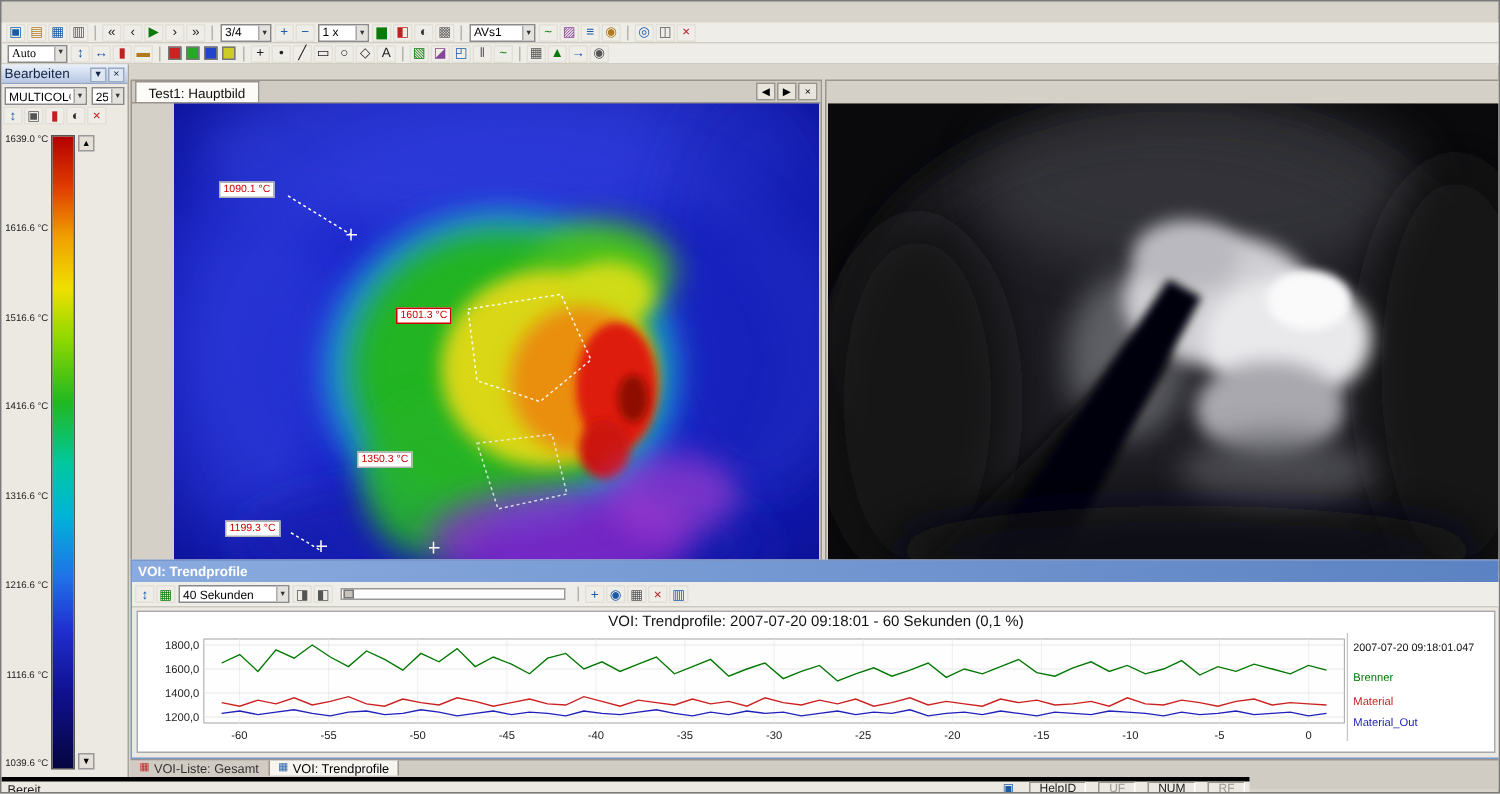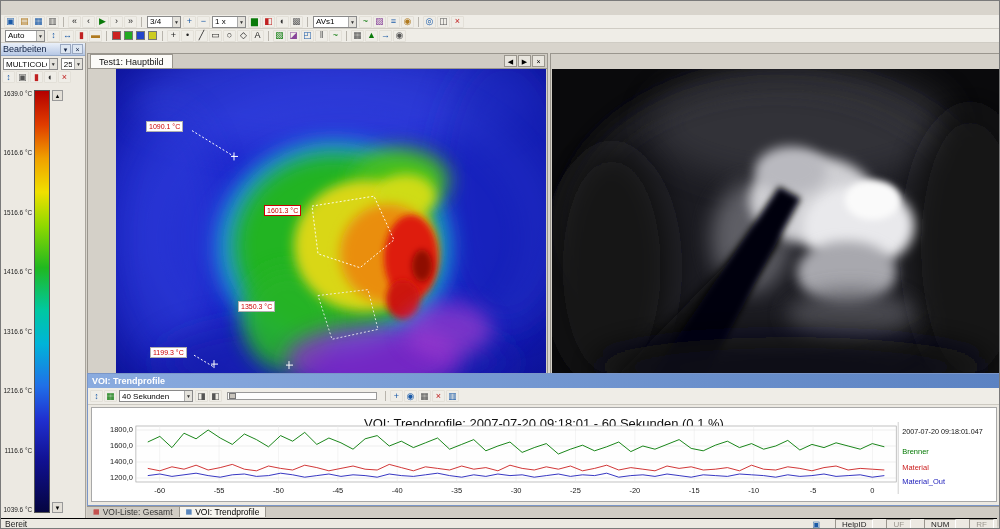--- a/index.html
+++ b/index.html
@@ -46,31 +46,31 @@
 #reference{position:absolute;left:1px;top:15px;right:1px;bottom:1px;background:#0b0b0d;overflow:hidden}
 #thermal svg,#reference svg{display:block;width:100%;height:100%}
 #thermal-overlay{position:absolute;inset:0}
 .t-label{position:absolute;background:#fff;border:1px solid #b0b0b0;color:#cc0000;font-size:7px;padding:0 2px;line-height:9px;white-space:nowrap}
 .t-label.boxed{border-color:#cc0000}
 
 #trend-panel{position:absolute;left:86px;top:372px;width:914px;height:133px;background:#ece9e2;border:1px solid #7a96c8}
 .trend-title{height:14px;background:linear-gradient(90deg,#8aabdf,#5b82c2);color:#fff;font-size:9px;font-weight:bold;display:flex;align-items:center;padding:0 4px}
 .trend-toolbar{height:17px;display:flex;align-items:center;gap:1px;padding:0 2px;background:#efede7;border-bottom:1px solid #ccc9c1}
 .trend-chart{position:absolute;left:3px;right:3px;top:33px;bottom:3px;background:#fff;border:1px solid #a8a8a8;overflow:hidden}
-.chart-title{font-size:13px;text-align:center;color:#111;padding-top:8px;height:12px}
+.chart-title{font-size:10px;text-align:center;color:#111;padding-top:1px;height:12px}
 #trend-svg{display:block;width:100%;height:84px;font-family:"Liberation Sans",sans-serif}
 
 #bottom-tabs{position:absolute;left:86px;top:505px;width:914px;height:20px;background:#d0ccc4;display:flex;align-items:flex-start;border-top:1px solid #9a968e}
 .b-tab{display:flex;align-items:center;font-size:8.5px;padding:0 6px;gap:3px;border-right:1px solid #9a968e;color:#333;background:#d0ccc4;white-space:nowrap}
 .b-tab.active{background:#f7f5ef;color:#000}
 .b-tab .ti{font-size:7px;line-height:8px}
-#status-bar{position:absolute;left:0;top:517px;width:996px;height:12px;background:#ece9e2;border-top:1px solid #000000;display:flex;align-items:flex-start;font-size:8.5px;color:#222}
+#status-bar{position:absolute;left:0;top:517px;width:832px;height:12px;background:#ece9e2;border-top:3px solid #000000;display:flex;align-items:center;font-size:8.5px;color:#222}
 #status-ready{padding-left:4px}
 #status-right{margin-left:auto;display:flex;align-items:center;padding-right:3px}
-.st-cell{border:1px solid;border-color:#9a968e #fff #fff #9a968e;padding:0 6px;height:10px;display:flex;align-items:center;margin-left:13px;font-size:8px}
+.st-cell{border:1px solid;border-color:#9a968e #fff #fff #9a968e;padding:0 6px;height:10px;display:flex;align-items:center;margin-left:8px;font-size:8px}
 .st-cell.dim{color:#9a968e}
 .st-ico{color:#1a5aa8;font-size:8px;margin-right:2px}
 </style>
 </head>
 <body>
 
 <div class="app">
 
 
   <div class="toolbar" id="toolbar-top">
@@ -107,21 +107,21 @@
       <span class="tb-btn" style="color: rgb(10, 122, 10);">~</span>
       <span class="tb-btn" style="color: rgb(136, 68, 153);">▨</span>
       <span class="tb-btn" style="color: rgb(26, 90, 168);">≡</span>
       <span class="tb-btn" style="color: rgb(176, 122, 32);">◉</span>
       <span class="tb-sep"></span>
       <span class="tb-btn" style="color: rgb(26, 90, 168);">◎</span>
       <span class="tb-btn" style="color: rgb(85, 85, 85);">◫</span>
       <span class="tb-btn" style="color: rgb(192, 32, 32);">×</span>
     </div>
   <div class="toolbar" id="toolbar-second">
-      <span class="tb-combo" style="width: 40px;">
+      <span class="tb-combo" style="width: 40px; font-family: Liberation Serif, serif;">
         <span class="cv">Auto</span>
         <span class="ca">▼</span>
       </span>
       <span class="tb-btn" style="color: rgb(26, 90, 168);">↕</span>
       <span class="tb-btn" style="color: rgb(26, 90, 168);">↔</span>
       <span class="tb-btn" style="color: rgb(192, 32, 32);">▮</span>
       <span class="tb-btn" style="color: rgb(176, 122, 32);">▬</span>
       <span class="tb-sep"></span>
       <span class="tb-swatch" style="background: rgb(204, 34, 34);"></span>
       <span class="tb-swatch" style="background: rgb(34, 170, 34);"></span>

